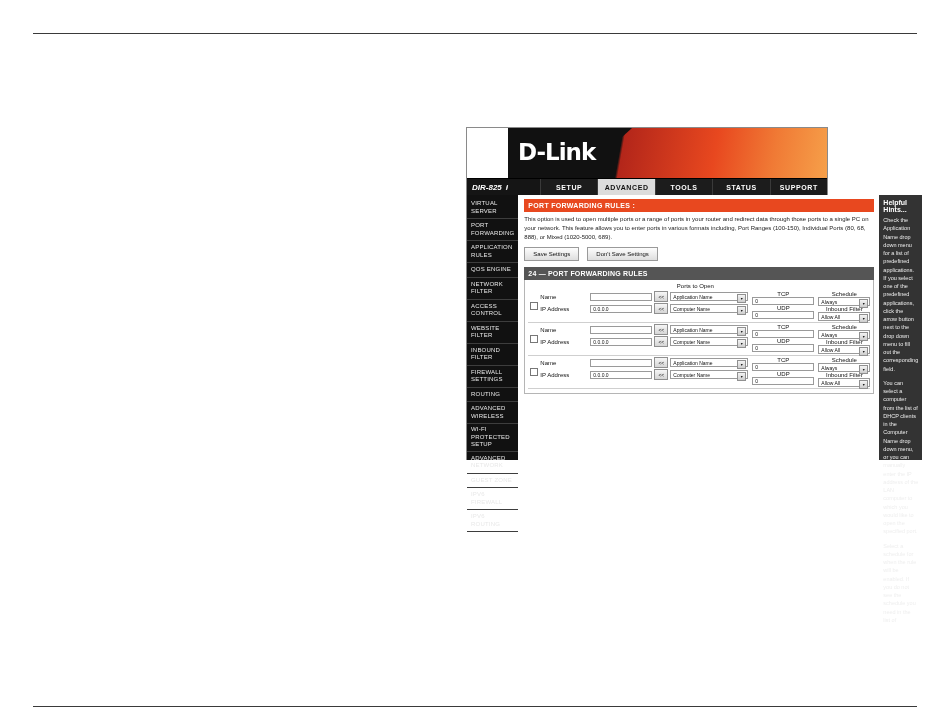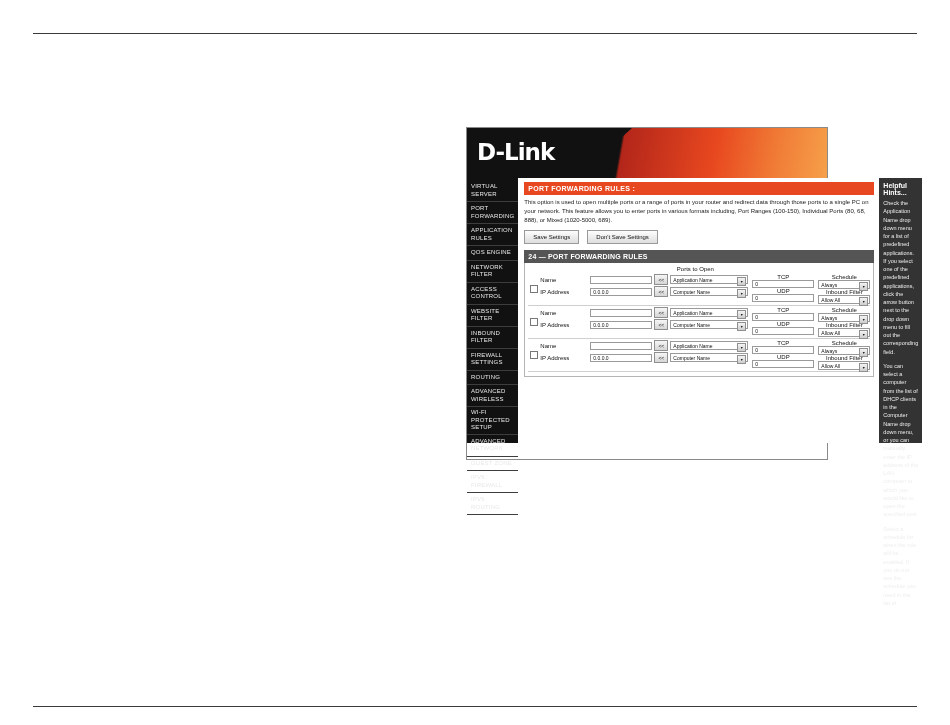--- a/index.html
+++ b/index.html
@@ -6,21 +6,21 @@
   body{width:950px;height:725px;font-family:"Liberation Sans",sans-serif;position:relative;overflow:hidden;}
 
   .page-rule{position:absolute;left:33px;width:884px;height:1px;background:#3a3a3a;}
   .rule-top{top:33px;}
   .rule-bottom{top:706px;}
 
   
   .router{position:absolute;left:466px;top:127px;width:360px;height:331px;background:#ffffff;border:1px solid #8a8a8a;}
 
   
-  .hdr{position:relative;height:50px;background:#111;overflow:hidden;}
+  .hdr{position:relative;height:50px;background:#111;overflow:hidden;margin-left:41px;}
   .hdr .swoosh{position:absolute;right:0;top:0;width:250px;height:50px;
     background:linear-gradient(100deg,#111 0%,#111 18%,#b3261a 19%,#e8481f 55%,#f07a35 78%,#f6a04a 100%);
     clip-path:polygon(22% 0,100% 0,100% 100%,0 100%);}
   .hdr .logo{position:absolute;left:10px;top:11px;color:#fff;font-size:23px;font-weight:bold;letter-spacing:-1px;font-family:"DejaVu Sans",sans-serif;}
 
   
   .modelbar{display:flex;height:16px;background:#1c1c1c;border-top:1px solid #000;}
   .model{width:74px;background:#151515;color:#fff;font-size:8px;font-weight:bold;font-style:italic;
     display:flex;align-items:center;padding-left:5px;box-sizing:border-box;border-right:1px solid #3a3a3a;}
   .model .slash{color:#e2e2e2;margin-left:4px;font-style:normal;letter-spacing:-2px;}
@@ -86,20 +86,33 @@
 <div class="page-rule rule-top"></div>
 <div class="page-rule rule-bottom"></div>
 
 <div class="router">
 
   <div class="hdr">
     <div class="swoosh"></div>
     <div class="logo">D-Link</div>
   </div>
 
+  <div class="modelbar">
+    <div class="model">
+      <span>DIR-825</span>
+      <span class="slash">//</span>
+    </div>
+    <div class="navtabs">
+      <div class="navtab">SETUP</div>
+      <div class="navtab active">ADVANCED</div>
+      <div class="navtab">TOOLS</div>
+      <div class="navtab">STATUS</div>
+      <div class="navtab">SUPPORT</div>
+    </div>
+  </div>
 
   <div class="bodyrow">
 
     <div class="sidebar">
       <div class="sideitem">VIRTUAL SERVER</div>
       <div class="sideitem">PORT FORWARDING</div>
       <div class="sideitem">APPLICATION RULES</div>
       <div class="sideitem">QOS ENGINE</div>
       <div class="sideitem">NETWORK FILTER</div>
       <div class="sideitem">ACCESS CONTROL</div>

